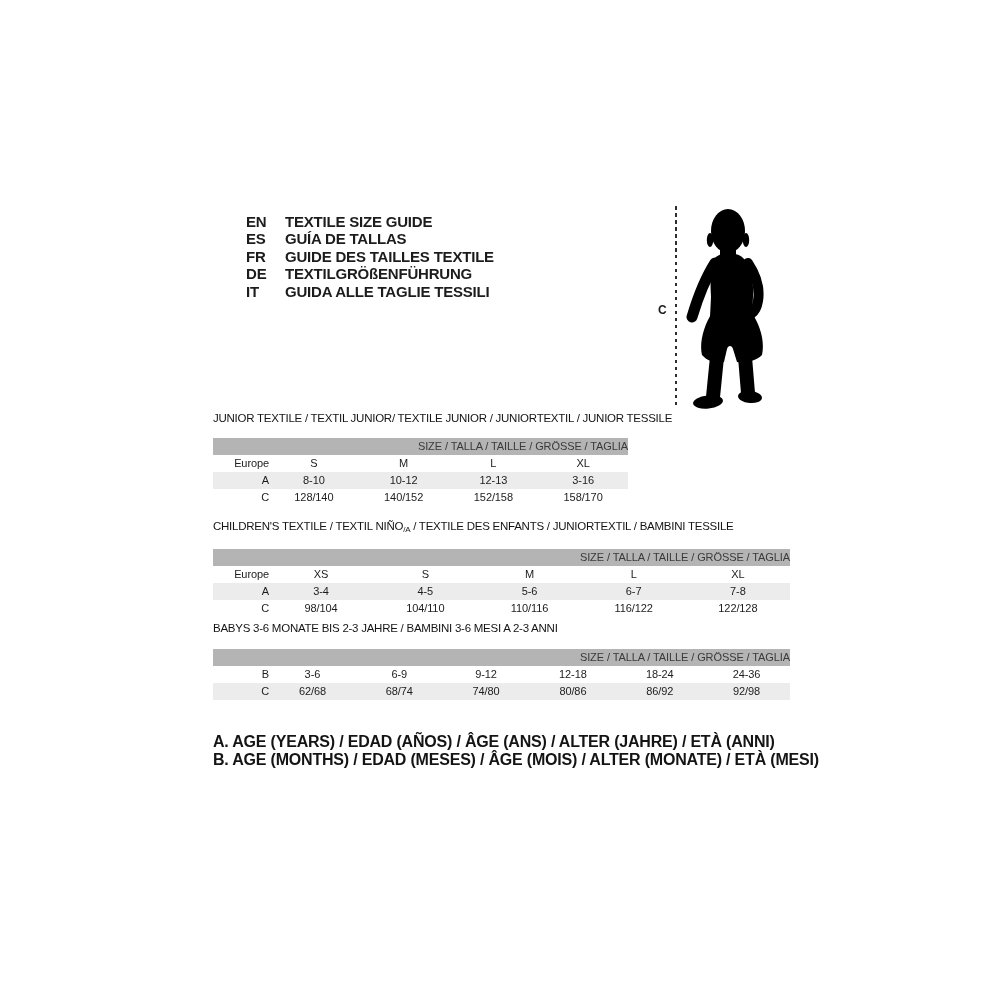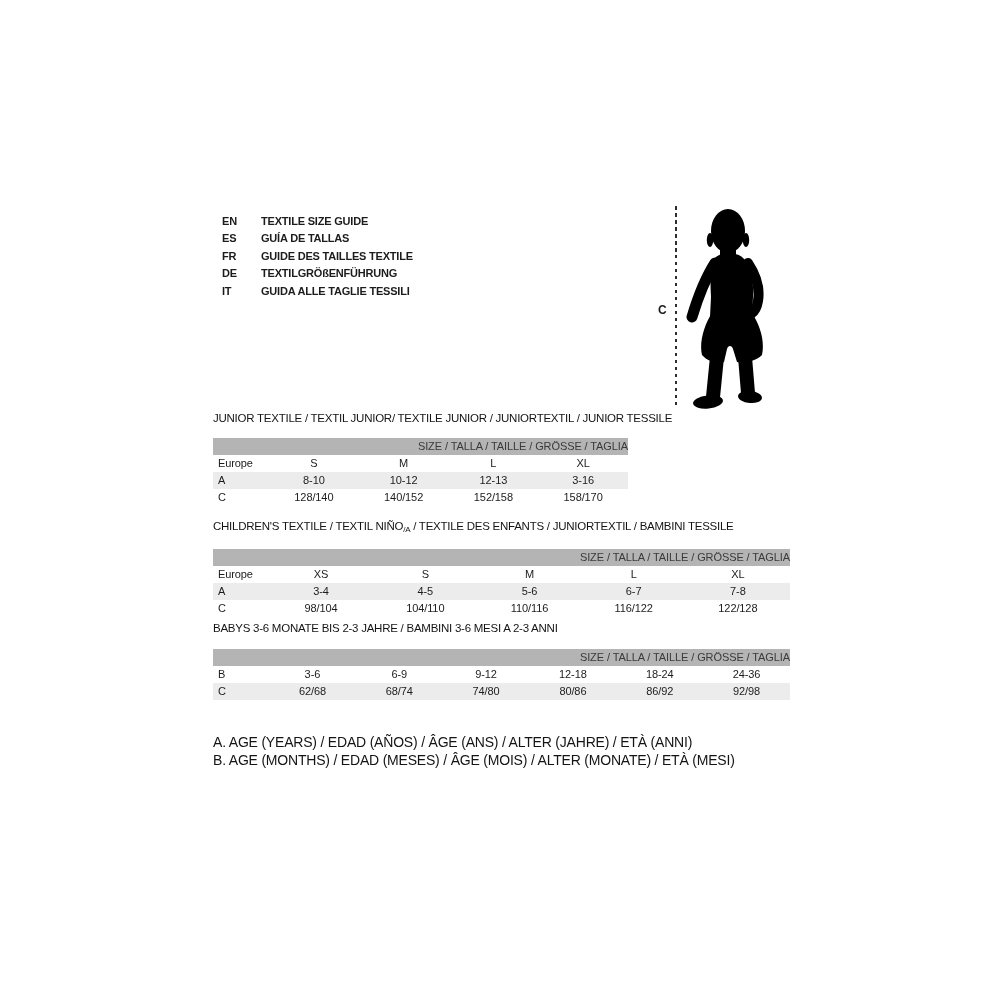--- a/index.html
+++ b/index.html
@@ -2,44 +2,44 @@
 <html><head>
 <meta charset="utf-8">
 <style>
   html,body{margin:0;padding:0;background:#fff;}
   .canvas{
     position:relative;width:1000px;height:1000px;background:#ffffff;overflow:hidden;
     font-family:"Liberation Sans","DejaVu Sans",sans-serif;color:#1c1c1c;
   }
   
   .lang-block{position:absolute;left:222px;top:213px;}
-  .lang-row{display:flex;line-height:17.4px;font-weight:bold;font-size:11px;letter-spacing:-0.2px;}
+  .lang-row{display:flex;line-height:17.4px;font-weight:bold;font-size:15px;letter-spacing:-0.2px;margin-left:24px;}
   .lang-code{width:39px;flex:0 0 39px;}
   
   .measure-line{
     position:absolute;left:675px;top:206px;width:2px;height:202px;
     background:repeating-linear-gradient(to bottom,#2e2e2e 0 3.5px,transparent 3.5px 7px);
   }
   .figure-c-label{position:absolute;left:658px;top:303px;font-weight:bold;font-size:12px;}
   .toddler{position:absolute;left:686px;top:205px;width:92px;height:206px;}
   
   .size-section{position:absolute;left:213px;}
   .sec-title{font-weight:normal;font-size:11.5px;letter-spacing:-0.25px;line-height:15px;white-space:nowrap;color:#141414;}
   .sec-title .sub{font-size:8px;vertical-align:-2px;}
   .sec-title.two-line{line-height:17px;}
   .size-table{border-collapse:collapse;table-layout:fixed;width:100%;margin-top:12px;}
   .size-table th,.size-table td{padding:0;height:17px;line-height:17px;font-size:11px;font-weight:normal;letter-spacing:-0.1px;}
   .size-table th.band{background:#b4b4b4;color:#3a3a3a;text-align:right;padding-left:5px;font-weight:normal;}
-  .size-table td.lbl{text-align:left;padding-left:5px;}
+  .size-table td.lbl{text-align:right;padding-left:5px;}
   .size-table td.val{text-align:center;}
   .size-table col.c-lbl{width:56px;}
   tr.stripe{background:#ececec;}
   
   .legend{position:absolute;left:213px;top:733px;}
-  .legend-line{font-weight:normal;font-size:14px;line-height:18px;letter-spacing:-0.2px;white-space:nowrap;color:#141414;}
+  .legend-line{font-weight:bold;font-size:16px;line-height:18px;letter-spacing:-0.2px;white-space:nowrap;color:#141414;}
 </style>
 </head>
 <body>
 
 <div class="canvas">
 
   <div class="lang-block">
     <div class="lang-row">
       <span class="lang-code">EN</span>
       <span class="lang-label">TEXTILE SIZE GUIDE</span>

